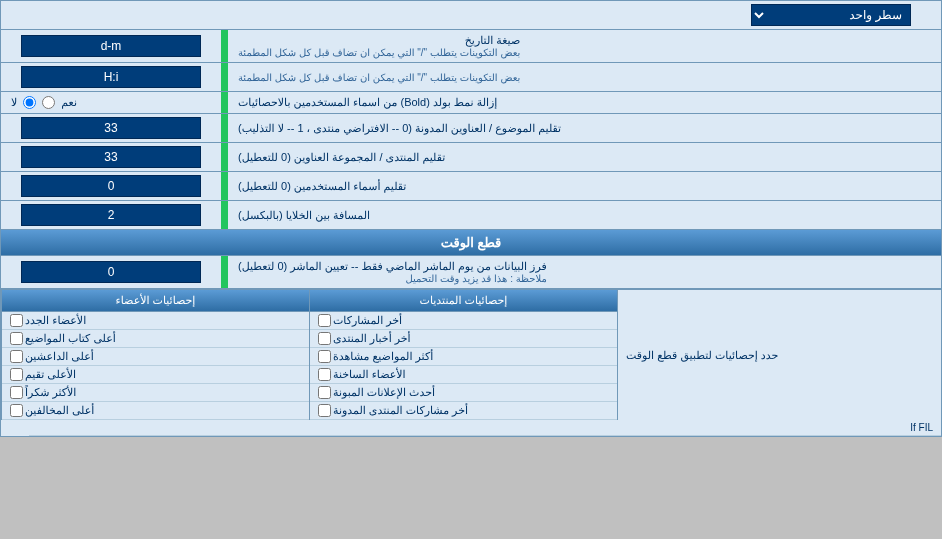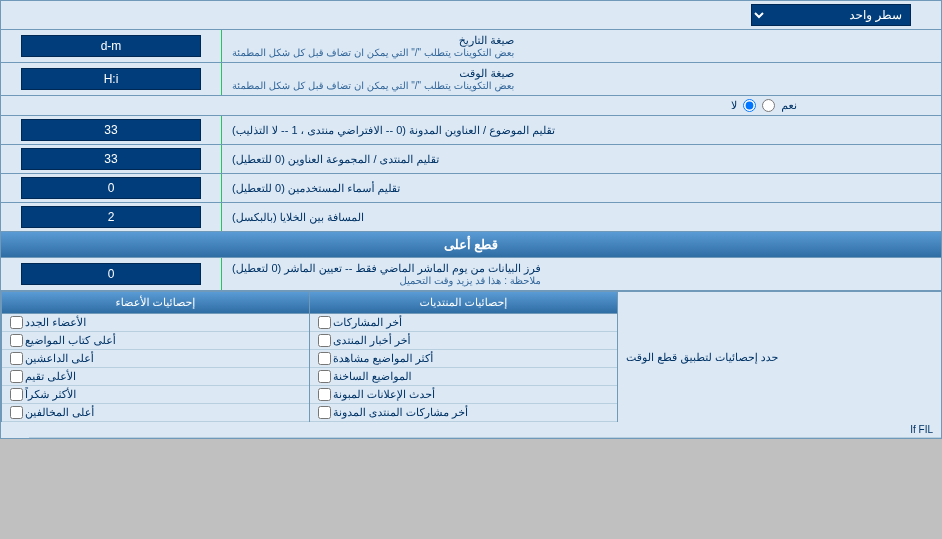--- a/index.html
+++ b/index.html
@@ -25,21 +25,21 @@
 
     .label-cell {
       background: #dce9f5;
       color: #003366;
       padding: 4px 10px;
       display: flex;
       align-items: center;
       justify-content: flex-end;
       text-align: right;
       flex: 1;
-      border-left: 1px solid #22c55e;
+      border-left: 7px solid #22c55e;
       font-size: 11px;
     }
 
     .input-cell {
       background: #dce9f5;
       padding: 3px 6px;
       display: flex;
       align-items: center;
       justify-content: center;
       width: 220px;
@@ -207,30 +207,30 @@
       </div>
     </div>
     <div class="input-cell">
       <input class="input-box" type="text" value="d-m" style="">
     </div>
   </div>
 
   <div class="row">
     <div class="label-cell">
       <div>
-        <div>صيغة الوقت</div>
         <div style="font-size:10px; color:#336699;">بعض التكوينات يتطلب "/" التي يمكن ان تضاف قبل كل شكل المطمئة</div>
       </div>
     </div>
     <div class="input-cell">
       <input class="input-box" type="text" value="H:i" style="">
     </div>
   </div>
 
   <div class="row">
+    <div class="label-cell">إزالة نمط بولد (Bold) من اسماء المستخدمين بالاحصائيات</div>
     <div class="radio-cell">
       <label class="radio-label">نعم</label>
       <input type="radio" name="bold" style="">
       <input type="radio" name="bold" checked="" style="">
       <label class="radio-label">لا</label>
     </div>
   </div>
 
   <div class="row">
     <div class="label-cell">تقليم الموضوع / العناوين المدونة (0 -- الافتراضي منتدى ، 1 -- لا التذليب)</div>
@@ -253,21 +253,21 @@
     </div>
   </div>
 
   <div class="row">
     <div class="label-cell">المسافة بين الخلايا (بالبكسل)</div>
     <div class="input-cell">
       <input class="input-box" type="text" value="2" style="">
     </div>
   </div>
 
-  <div class="section-header">قطع أعلى</div>
+  <div class="section-header">قطع الوقت</div>
 
   <div class="row">
     <div class="label-cell">
       <div>
         <div>فرز البيانات من يوم الماشر الماضي فقط -- تعيين الماشر (0 لتعطيل)</div>
         <div style="font-size:10px; color:#336699;">ملاحظة : هذا قد يزيد وقت التحميل</div>
       </div>
     </div>
     <div class="input-cell">
       <input class="input-box" type="text" value="0" style="">
@@ -286,21 +286,21 @@
       </div>
       <div class="stats-item">
         <label>أخر أخبار المنتدى</label>
         <input type="checkbox" style="">
       </div>
       <div class="stats-item">
         <label>أكثر المواضيع مشاهدة</label>
         <input type="checkbox" style="">
       </div>
       <div class="stats-item">
-        <label>المواضيع الساخنة</label>
+        <label>الأعضاء الساخنة</label>
         <input type="checkbox" style="">
       </div>
       <div class="stats-item">
         <label>أحدث الإعلانات المبونة</label>
         <input type="checkbox" style="">
       </div>
       <div class="stats-item">
         <label>أخر مشاركات المنتدى المدونة</label>
         <input type="checkbox" style="">
       </div>

